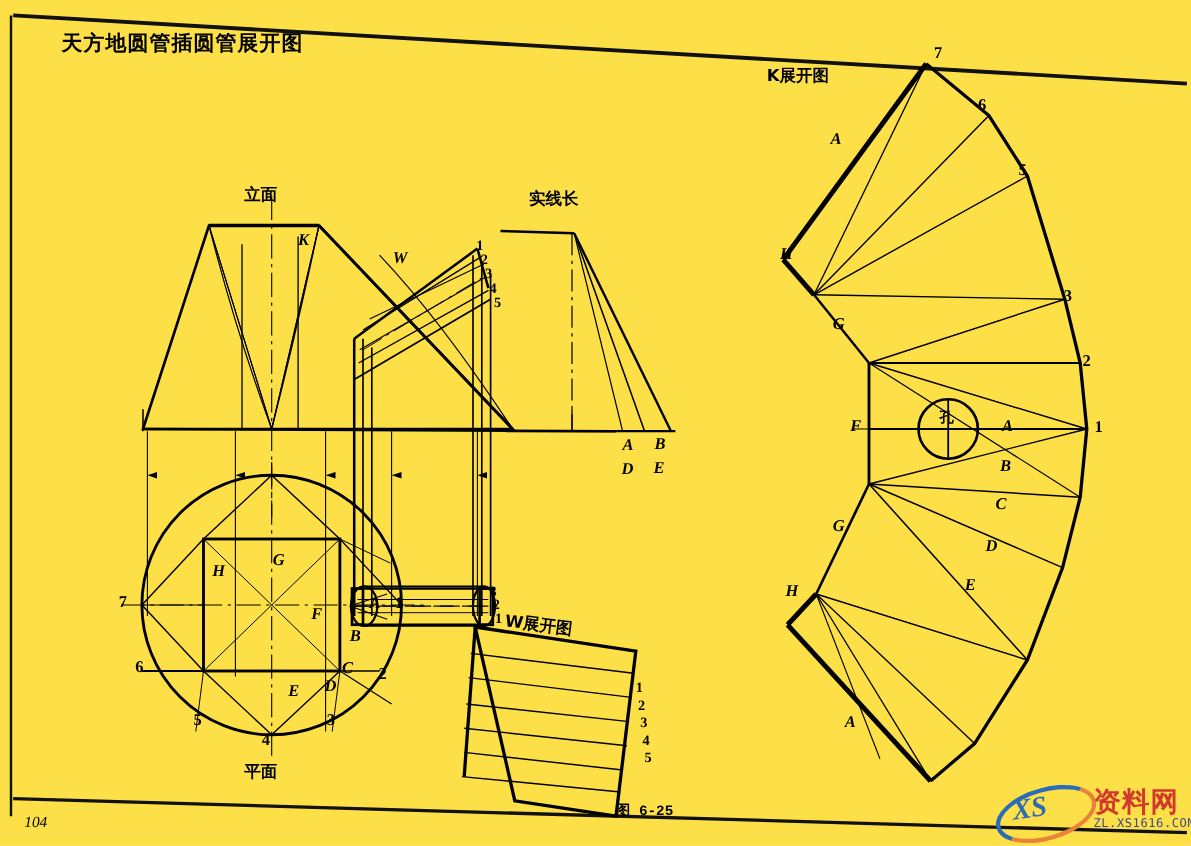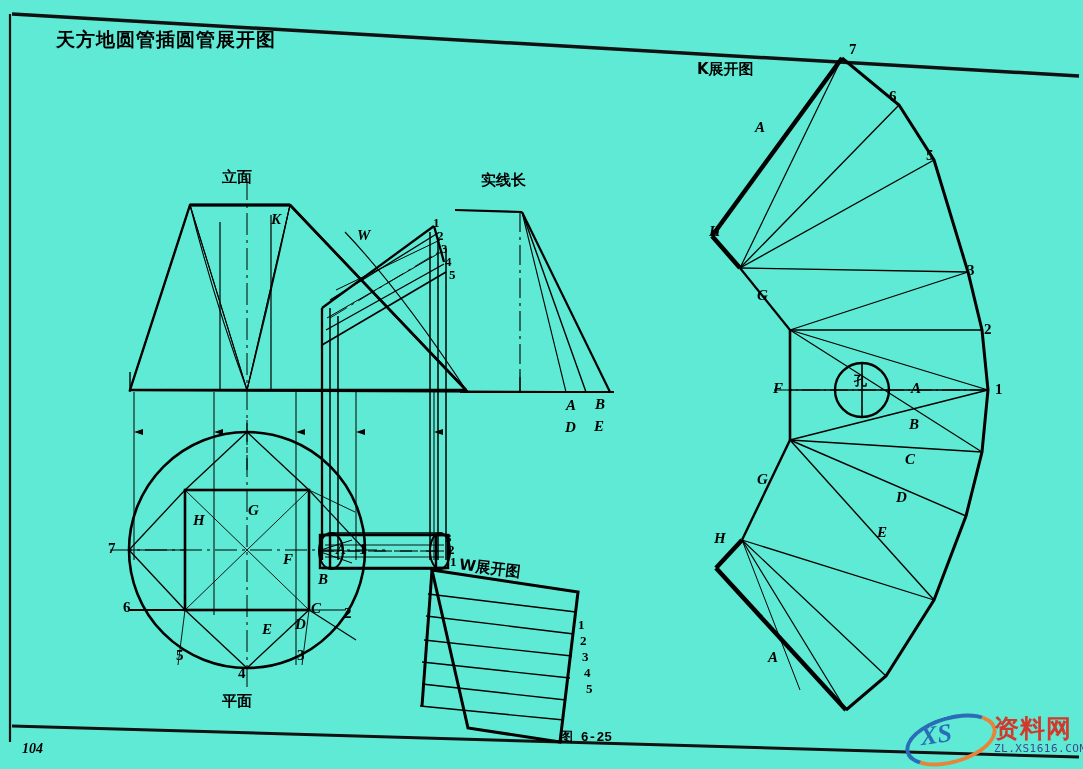--- a/index.html
+++ b/index.html
@@ -1,29 +1,29 @@
 <!DOCTYPE html>
 <html><head>
 <meta charset="utf-8">
 <style>
   html,body{margin:0;padding:0;background:#fff;}
   body{width:1083px;height:769px;position:relative;overflow:hidden;
        font-family:"Liberation Serif",serif;color:#000;}
-  #page{position:absolute;inset:0;background:#5eead4;}
+  #page{position:absolute;inset:0;background:#fde047;}
   svg.layer{position:absolute;left:0;top:0;width:1083px;height:769px;overflow:visible;}
   .txt{position:absolute;white-space:nowrap;line-height:1;}
   .cjk{font-family:"DejaVu Sans","Liberation Sans",sans-serif;font-weight:700;}
   .ital{font-family:"Liberation Serif",serif;font-style:italic;font-weight:700;}
   .num{font-family:"Liberation Serif",serif;font-weight:700;}
   .title{font-size:19px;letter-spacing:1px;}
   .sub{font-size:15px;}
   .lbl{font-size:15px;}
   .lblS{font-size:13px;}
   .caption{font-size:13px;font-family:Liberation Mono, monospace;font-weight:700;text-align:center;}
-  .pageno{font-size:14px;font-style:italic;font-weight:700;}
+  .pageno{font-size:14px;font-style:italic;font-weight:400;}
   
   #wm{position:absolute;left:898px;top:706px;width:180px;height:58px;}
   #wm .ring{position:absolute;left:6px;top:10px;width:86px;height:40px;
      border:4px solid #2b6cb8;border-radius:50%;transform:rotate(-16deg);
      border-right-color:#e8833a;border-bottom-color:#e8833a;}
   #wm .xs{position:absolute;left:22px;top:14px;font-family:"Liberation Serif",serif;
      font-style:italic;font-weight:700;font-size:26px;color:#2b6cb8;transform:rotate(-8deg);}
   #wm .cn{position:absolute;left:96px;top:6px;font-family:"DejaVu Sans",sans-serif;
      font-weight:700;font-size:25px;color:#d2382c;letter-spacing:1px;}
   #wm .url{position:absolute;left:96px;top:36px;font-family:"DejaVu Sans Mono",monospace;

